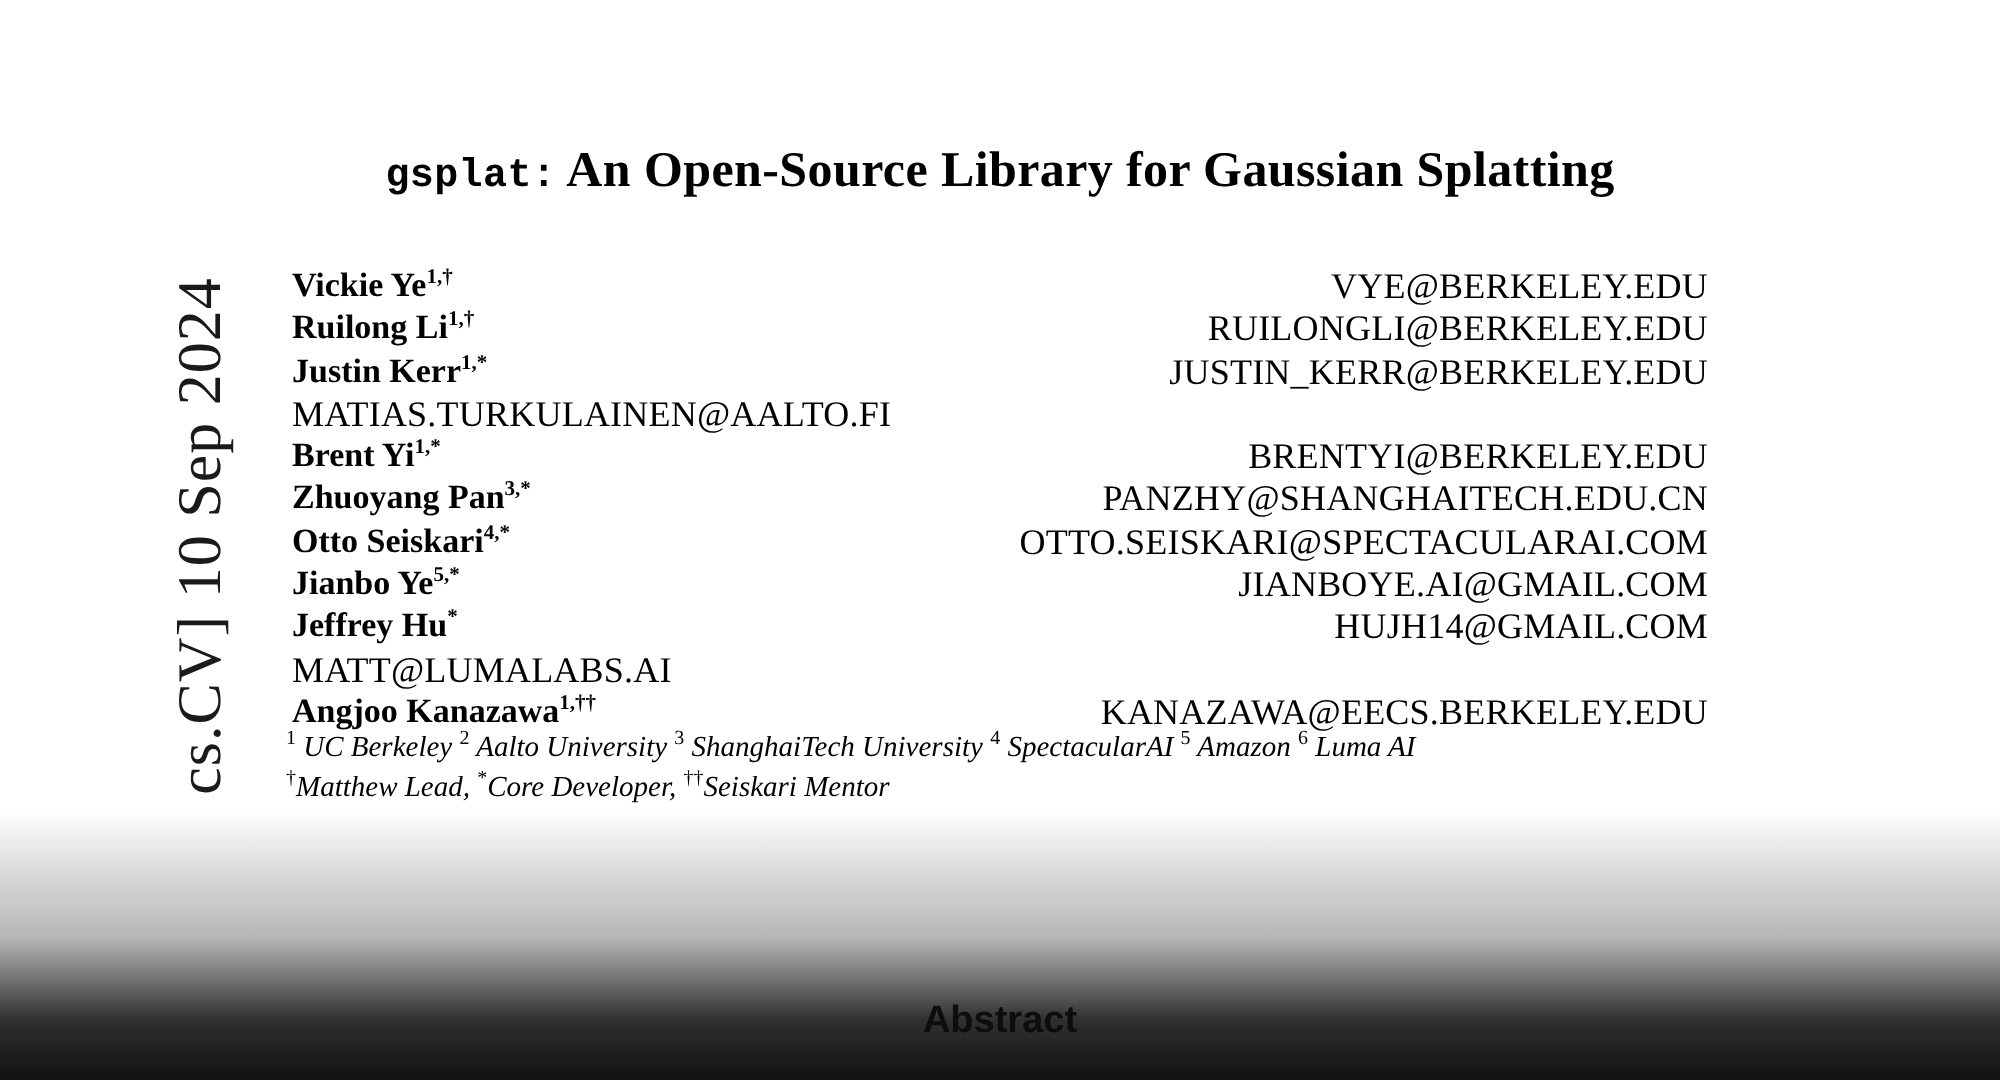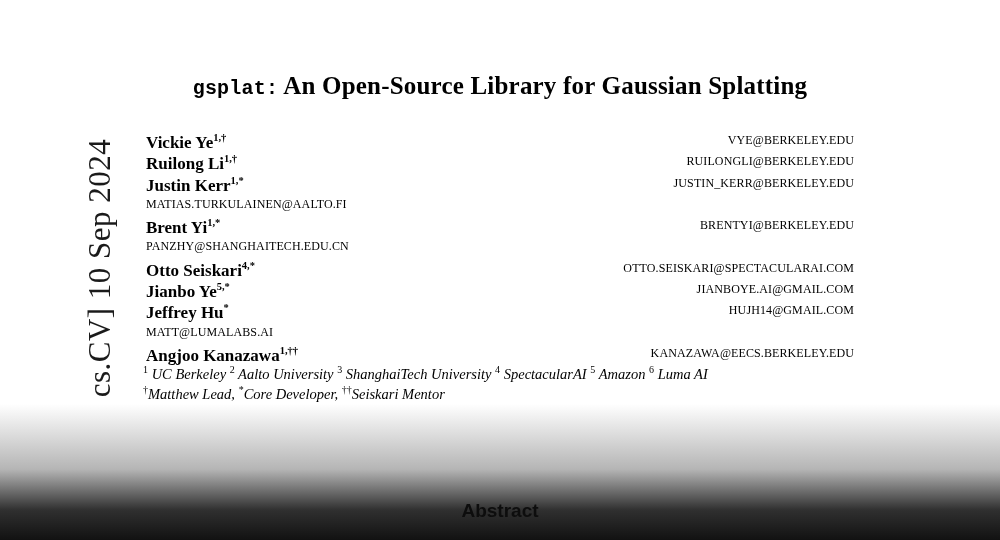--- a/index.html
+++ b/index.html
@@ -68,21 +68,21 @@
     font-family: "Liberation Serif", serif;
     white-space: nowrap;
   }
   .author-name sup {
     font-size: 10.5px;
     font-weight: bold;
     vertical-align: super;
     line-height: 0;
   }
   .author-email {
-    font-size: 12px;
+    font-size: 18px;
     font-family: "Liberation Serif", serif;
     text-transform: uppercase;
     letter-spacing: 0.1px;
     white-space: nowrap;
   }
 
   #affiliations {
     position: absolute;
     left: 143px;
     top: 365px;
@@ -166,20 +166,21 @@
         <div class="author-email"><span>j</span><span>u</span><span>s</span><span>t</span><span>i</span><span>n</span><span>_</span><span>k</span><span>e</span><span>r</span><span>r</span><span>@</span><span>b</span><span>e</span><span>r</span><span>k</span><span>e</span><span>l</span><span>e</span><span>y</span><span>.</span><span>e</span><span>d</span><span>u</span></div>
       </div>
       <div class="author-row">
         <div class="author-email"><span>m</span><span>a</span><span>t</span><span>i</span><span>a</span><span>s</span><span>.</span><span>t</span><span>u</span><span>r</span><span>k</span><span>u</span><span>l</span><span>a</span><span>i</span><span>n</span><span>e</span><span>n</span><span>@</span><span>a</span><span>a</span><span>l</span><span>t</span><span>o</span><span>.</span><span>f</span><span>i</span></div>
       </div>
       <div class="author-row">
         <div class="author-name">Brent Yi<sup>1,*</sup></div>
         <div class="author-email"><span>b</span><span>r</span><span>e</span><span>n</span><span>t</span><span>y</span><span>i</span><span>@</span><span>b</span><span>e</span><span>r</span><span>k</span><span>e</span><span>l</span><span>e</span><span>y</span><span>.</span><span>e</span><span>d</span><span>u</span></div>
       </div>
       <div class="author-row">
+        <div class="author-name">Zhuoyang Pan<sup>3,*</sup></div>
         <div class="author-email"><span>p</span><span>a</span><span>n</span><span>z</span><span>h</span><span>y</span><span>@</span><span>s</span><span>h</span><span>a</span><span>n</span><span>g</span><span>h</span><span>a</span><span>i</span><span>t</span><span>e</span><span>c</span><span>h</span><span>.</span><span>e</span><span>d</span><span>u</span><span>.</span><span>c</span><span>n</span></div>
       </div>
       <div class="author-row">
         <div class="author-name">Otto Seiskari<sup>4,*</sup></div>
         <div class="author-email"><span>o</span><span>t</span><span>t</span><span>o</span><span>.</span><span>s</span><span>e</span><span>i</span><span>s</span><span>k</span><span>a</span><span>r</span><span>i</span><span>@</span><span>s</span><span>p</span><span>e</span><span>c</span><span>t</span><span>a</span><span>c</span><span>u</span><span>l</span><span>a</span><span>r</span><span>a</span><span>i</span><span>.</span><span>c</span><span>o</span><span>m</span></div>
       </div>
       <div class="author-row">
         <div class="author-name">Jianbo Ye<sup>5,*</sup></div>
         <div class="author-email"><span>j</span><span>i</span><span>a</span><span>n</span><span>b</span><span>o</span><span>y</span><span>e</span><span>.</span><span>a</span><span>i</span><span>@</span><span>g</span><span>m</span><span>a</span><span>i</span><span>l</span><span>.</span><span>c</span><span>o</span><span>m</span></div>
       </div>

